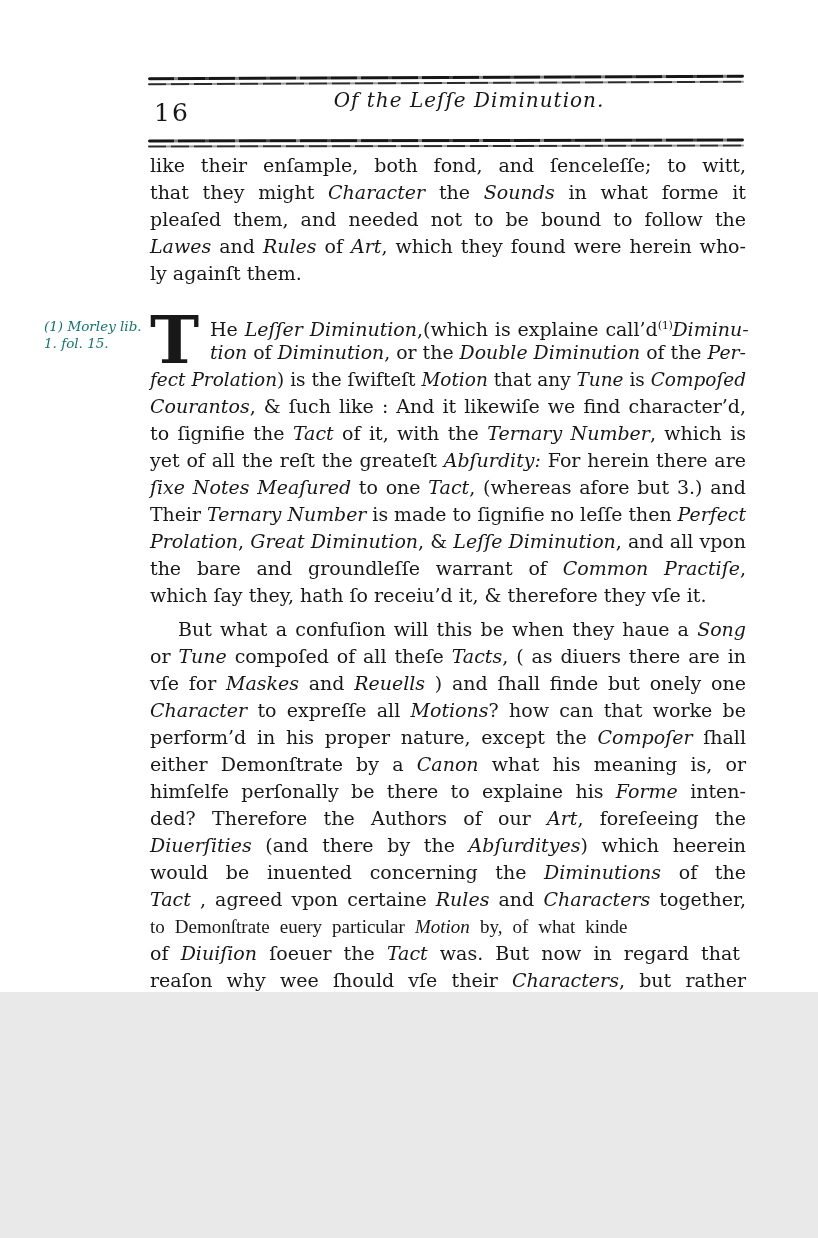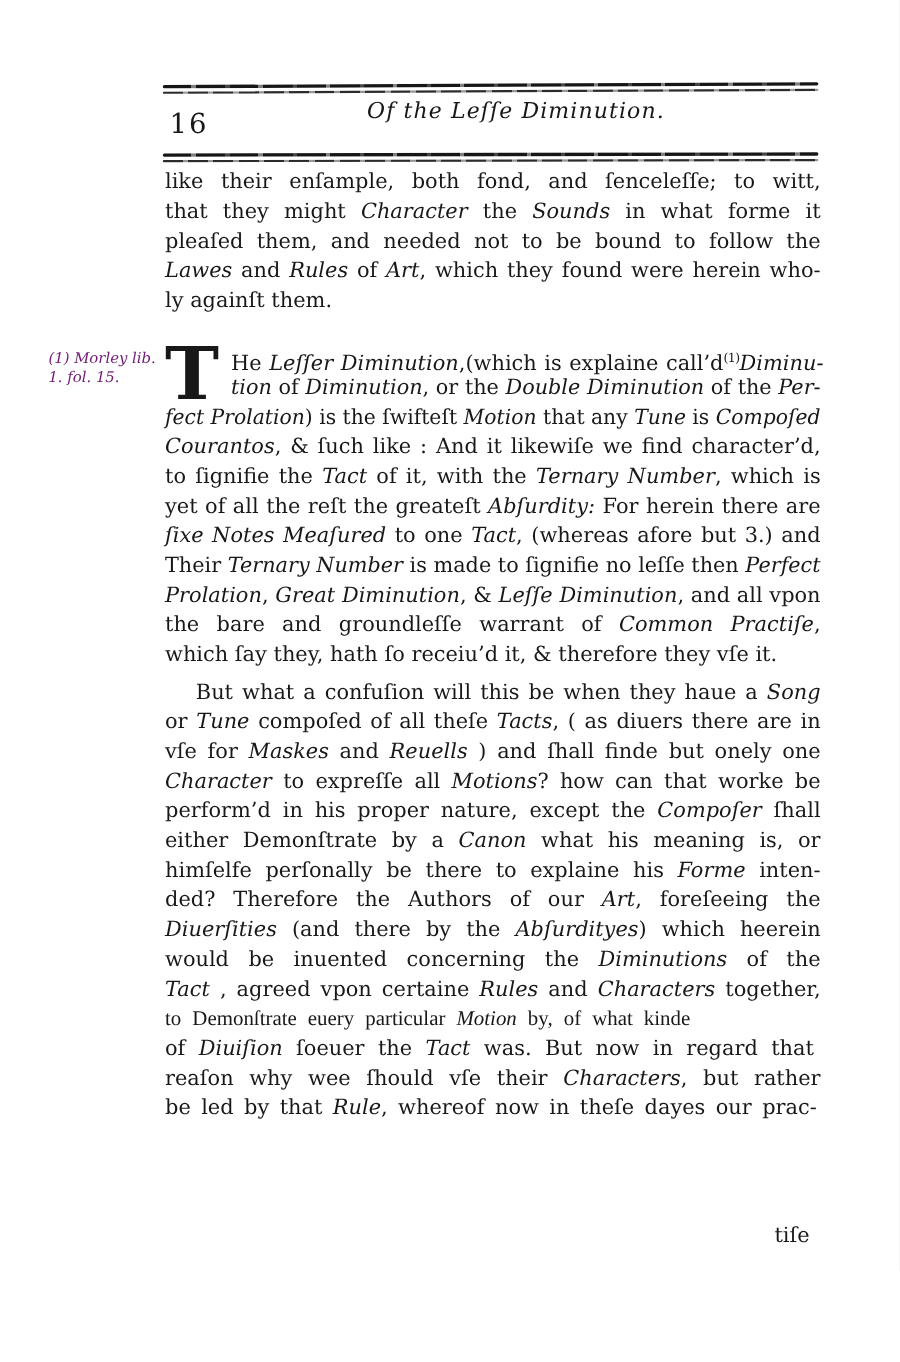--- a/index.html
+++ b/index.html
@@ -1,34 +1,34 @@
 <!DOCTYPE html>
 <html><head>
 <meta charset="utf-8">
 <style>
   html,body{margin:0;padding:0;background:#e9e9e9;}
-  .page{position:relative;width:818px;height:1238px;background:#ffffff;
+  .page{position:relative;width:818px;height:992px;background:#ffffff;
         font-family:"DejaVu Serif", serif;color:#181818;overflow:hidden;}
 
   
   .rule{position:absolute;left:148px;width:596px;}
   .rule-top{top:76px;transform:rotate(-0.25deg);}
   .rule-mid{top:139px;transform:rotate(-0.1deg);}
   .rule .r1{height:3px;border-radius:2px;
     background:repeating-linear-gradient(90deg,#161616 0 26px,rgba(22,22,22,.55) 26px 30px,#161616 30px 57px,rgba(22,22,22,.8) 57px 61px);}
   .rule .r2{height:2px;margin-top:3px;border-radius:2px;
     background:repeating-linear-gradient(90deg,rgba(20,20,20,.9) 0 18px,rgba(20,20,20,.45) 18px 23px);}
 
   .header-row{position:absolute;left:148px;top:86px;width:596px;height:50px;}
   .page-number{position:absolute;left:6px;top:12px;font-size:25px;letter-spacing:2px;}
   .page-title{position:absolute;left:0;right:0;top:2px;text-align:center;
     font-style:italic;font-size:20px;letter-spacing:1px;padding-left:46px;}
 
   .margin-note{position:absolute;left:44px;top:318px;width:102px;
-    font-size:13.5px;font-style:italic;line-height:17px;color:#701a75;}
+    font-size:13.5px;font-style:italic;line-height:17px;color:#0f766e;}
 
   .body-text{position:absolute;left:150px;top:152px;width:596px;
     font-size:19px;line-height:27px;}
   .paragraph{position:relative;}
   .text-line{height:27px;}
   .line-inner{display:inline-block;white-space:nowrap;transform-origin:0 60%;}
   .it{font-style:italic;}
   .sup{font-size:0.6em;vertical-align:super;letter-spacing:-0.5px;}
   .drop-cap{position:absolute;left:0;top:2px;width:54px;
     font-size:66px;line-height:52px;font-weight:bold;}

